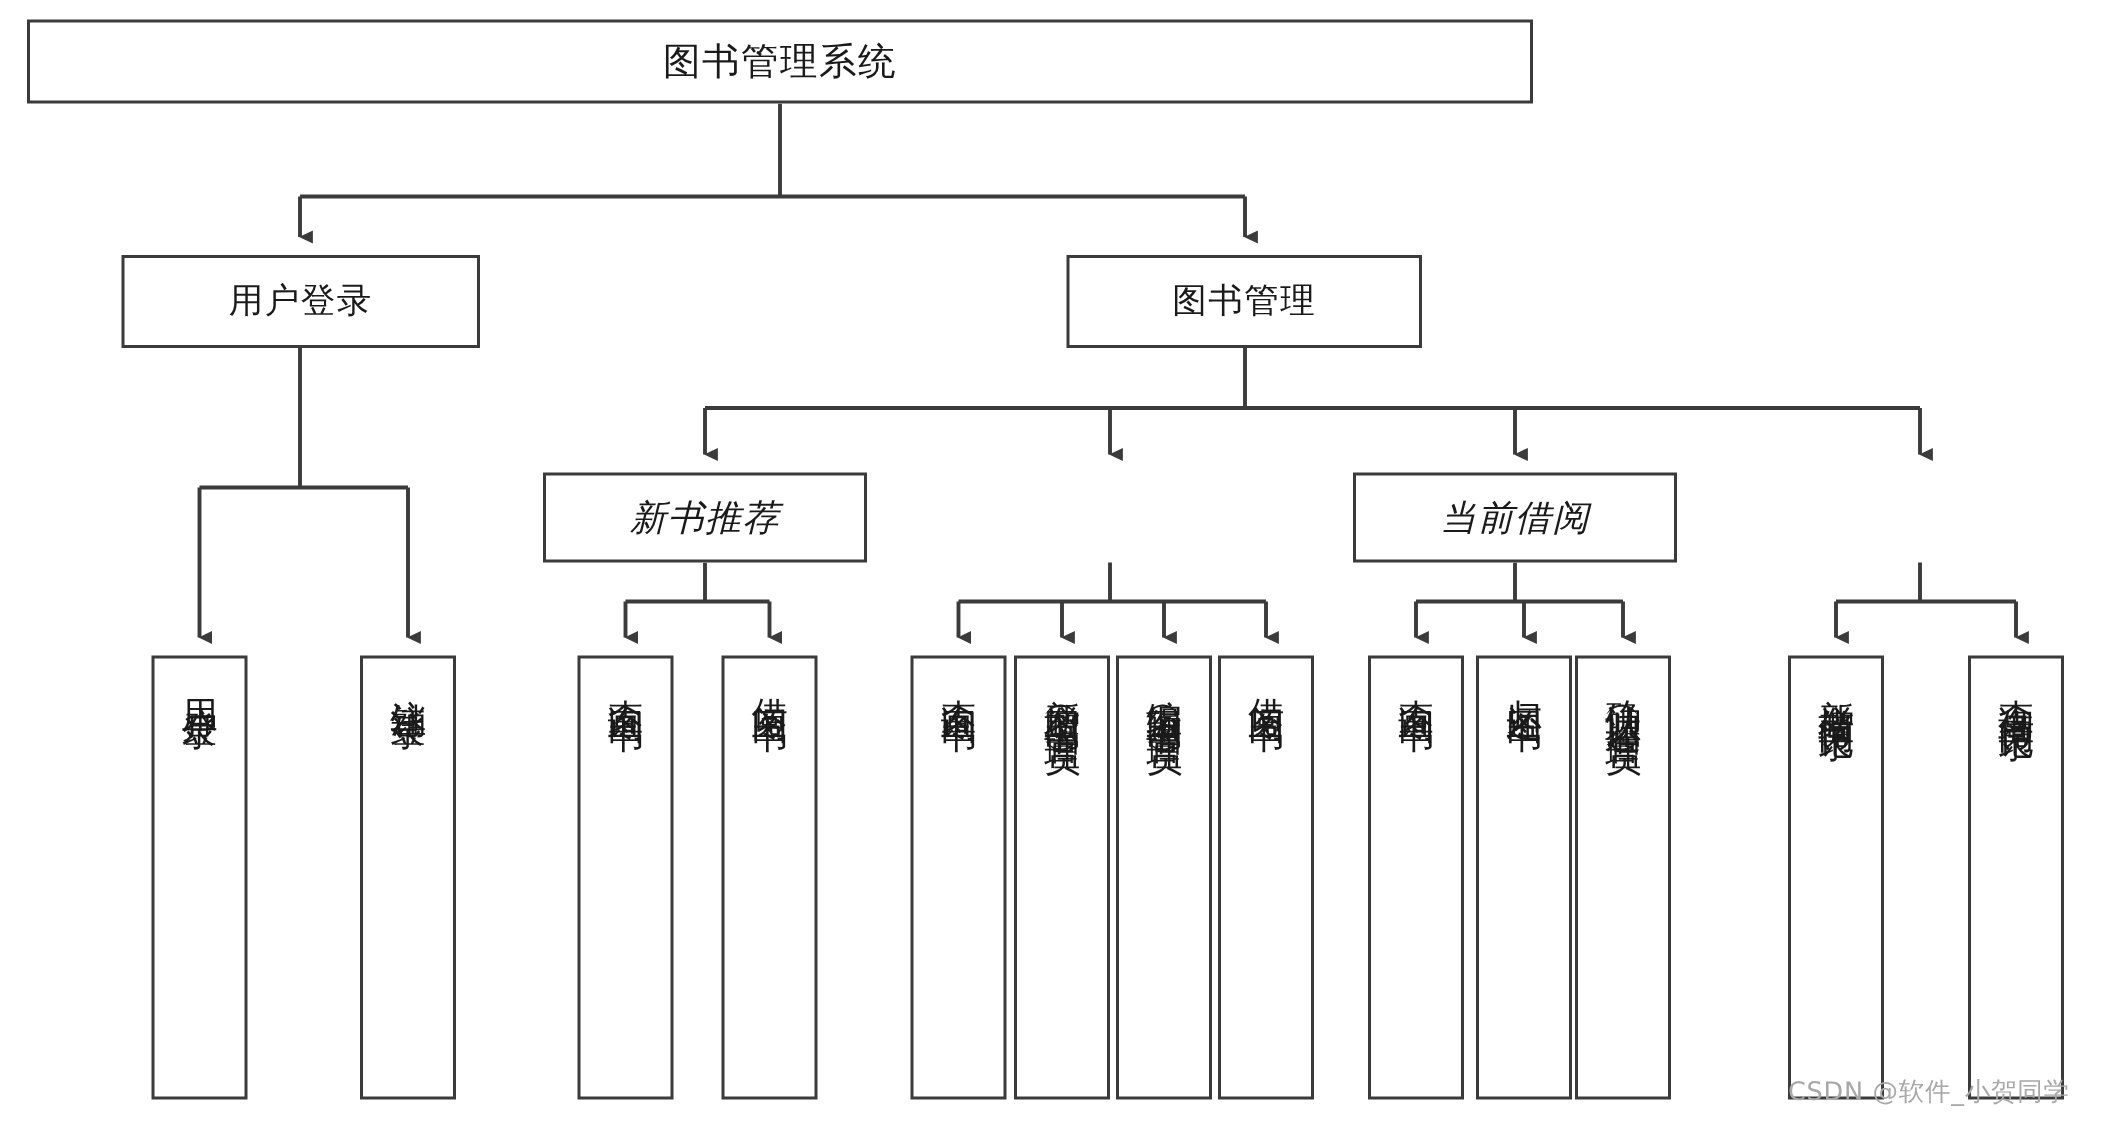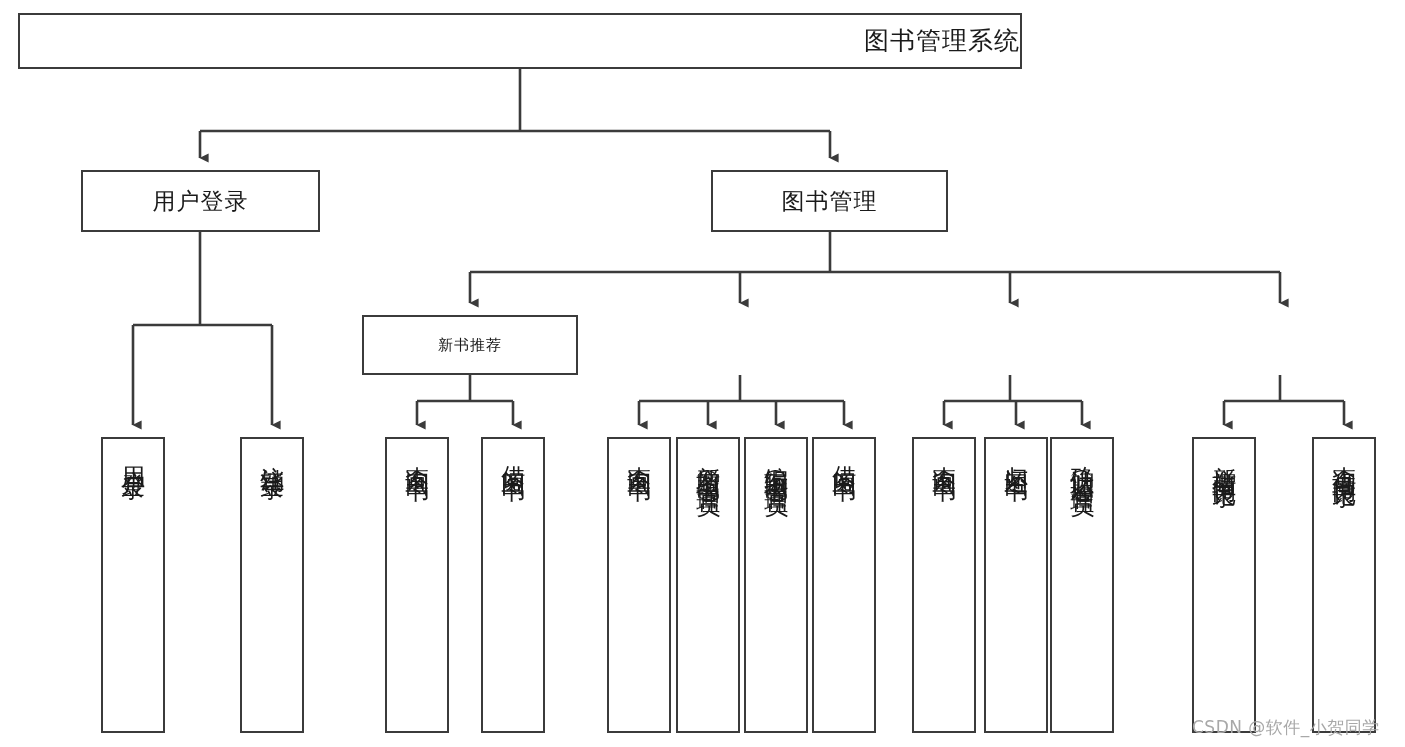--- a/index.html
+++ b/index.html
@@ -37,21 +37,21 @@
     color: #1a1a1a;
   }
   .node .label {
     display: block;
     text-align: center;
     letter-spacing: 1px;
     line-height: 1.25;
   }
   .node-root .label   { font-size: 25px; }
   .node-tier2 .label  { font-size: 23px; }
-  .node-tier3 .label  { font-size: 15px; }
+  .node-tier3 .label  { font-size: 24px; font-style: italic; }
   .node-leaf {
     align-items: flex-start;
     padding-top: 8px;
   }
   .node-leaf .label {
     writing-mode: vertical-rl;
     text-orientation: upright;
     font-size: 24px;
     letter-spacing: 4px;
     line-height: 1.1;
@@ -116,33 +116,36 @@
       <path d="M 1016,401 L 1016,425" marker-end="url(#arrowhead)"></path>
       <path d="M 1082,401 L 1082,425" marker-end="url(#arrowhead)"></path>
 
       <path d="M 1280,375 L 1280,401"></path>
       <path d="M 1224,401 L 1344,401"></path>
       <path d="M 1224,401 L 1224,425" marker-end="url(#arrowhead)"></path>
       <path d="M 1344,401 L 1344,425" marker-end="url(#arrowhead)"></path>
     </g>
   </svg>
 
-  <div class="node node-root" style="left:18px; top:13px; width:1004px; height:56px;justify-content:flex-end;">
+  <div class="node node-root" style="left:18px; top:13px; width:1004px; height:56px;">
     <span class="label">图书管理系统</span>
   </div>
 
   <div class="node node-tier2" style="left:81px; top:170px; width:239px; height:62px;">
     <span class="label">用户登录</span>
   </div>
   <div class="node node-tier2" style="left:711px; top:170px; width:237px; height:62px;">
     <span class="label">图书管理</span>
   </div>
 
   <div class="node node-tier3" style="left:362px; top:315px; width:216px; height:60px;">
     <span class="label">新书推荐</span>
+  </div>
+  <div class="node node-tier3" style="left:902px; top:315px; width:216px; height:60px;">
+    <span class="label">当前借阅</span>
   </div>
 
   <div class="node node-leaf" style="left:101px; top:437px; width:64px; height:296px;">
     <span class="label">用户登录</span>
   </div>
   <div class="node node-leaf" style="left:240px; top:437px; width:64px; height:296px;">
     <span class="label">注销登录</span>
   </div>
 
   <div class="node node-leaf" style="left:385px; top:437px; width:64px; height:296px;">

